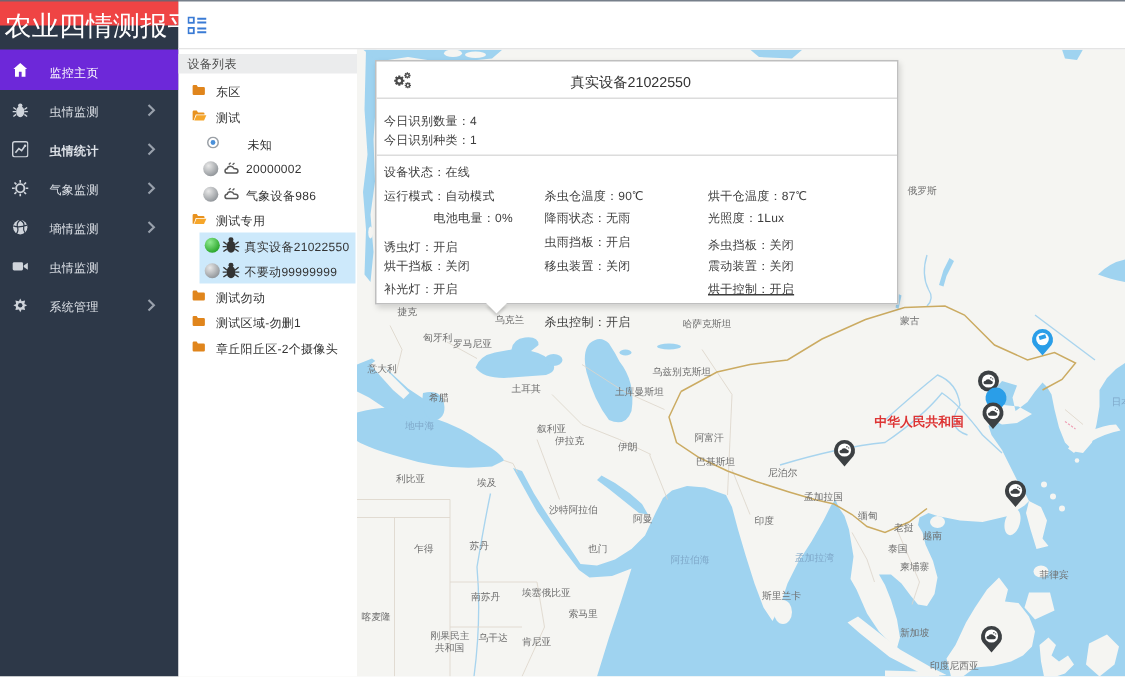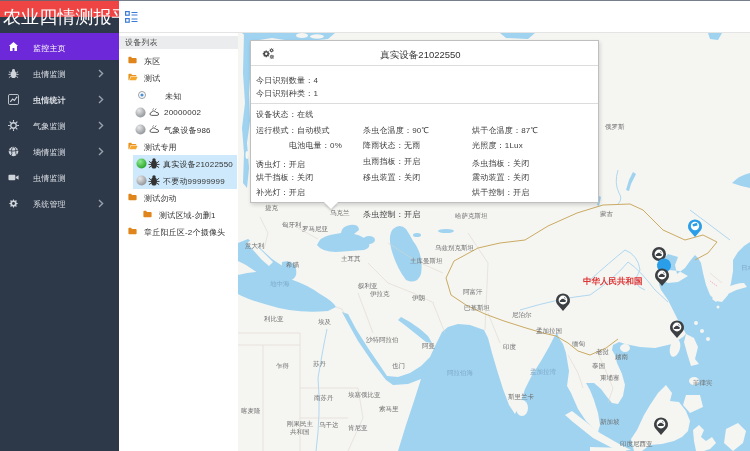--- a/index.html
+++ b/index.html
@@ -410,21 +410,21 @@
       </g>
     </svg>
     <span class="lab" style="left:44px;">不要动99999999</span>
   </div>
 <div class="abs tr" style="top:189px;">
     <svg class="abs" style="left:9px;top:4px" width="9" height="8" viewBox="0 0 11 9">
       <path d="M0.5 1.5 Q0.5 0.5 1.5 0.5 L3.8 0.5 L4.8 2 L9.5 2 Q10.5 2 10.5 3 L10.5 7.5 Q10.5 8.5 9.5 8.5 L1.5 8.5 Q0.5 8.5 0.5 7.5 Z" fill="#e0851c"></path>
     </svg>
     <span class="lab" style="left:25px;">测试勿动</span>
   </div>
-<div class="abs tr" style="top:206px;margin-left:15px;">
+<div class="abs tr" style="top:206px;">
     <svg class="abs" style="left:9px;top:4px" width="9" height="8" viewBox="0 0 11 9">
       <path d="M0.5 1.5 Q0.5 0.5 1.5 0.5 L3.8 0.5 L4.8 2 L9.5 2 Q10.5 2 10.5 3 L10.5 7.5 Q10.5 8.5 9.5 8.5 L1.5 8.5 Q0.5 8.5 0.5 7.5 Z" fill="#e0851c"></path>
     </svg>
     <span class="lab" style="left:25px;">测试区域-勿删1</span>
   </div>
 <div class="abs tr" style="top:223px;text-align:center;">
     <svg class="abs" style="left:9px;top:4px" width="9" height="8" viewBox="0 0 11 9">
       <path d="M0.5 1.5 Q0.5 0.5 1.5 0.5 L3.8 0.5 L4.8 2 L9.5 2 Q10.5 2 10.5 3 L10.5 7.5 Q10.5 8.5 9.5 8.5 L1.5 8.5 Q0.5 8.5 0.5 7.5 Z" fill="#e0851c"></path>
     </svg>
     <span class="lab" style="left:25px;">章丘阳丘区-2个摄像头</span>
@@ -469,15 +469,15 @@
     <div class="prow c2" style="top:99px;">降雨状态：无雨</div>
     <div class="prow c3" style="top:99px;">光照度：1Lux</div>
   <div class="prow" style="top:118px;">诱虫灯：开启</div>
     <div class="prow c2" style="top:115px;">虫雨挡板：开启</div>
     <div class="prow c3" style="top:117px;">杀虫挡板：关闭</div>
   <div class="prow" style="top:131px;">烘干挡板：关闭</div>
     <div class="prow c2" style="top:131px;">移虫装置：关闭</div>
     <div class="prow c3" style="top:131px;">震动装置：关闭</div>
   <div class="prow" style="top:146px;">补光灯：开启</div>
     <div class="prow c2" style="top:146px;margin-top:22px;">杀虫控制：开启</div>
-    <div class="prow c3" style="top:146px;">烘干控制：开启</div>
+    <div class="prow c3" style="top:146px;text-decoration:underline;">烘干控制：开启</div>
 </div>
 <div class="abs" id="ptr"></div>
 
 </body></html>

